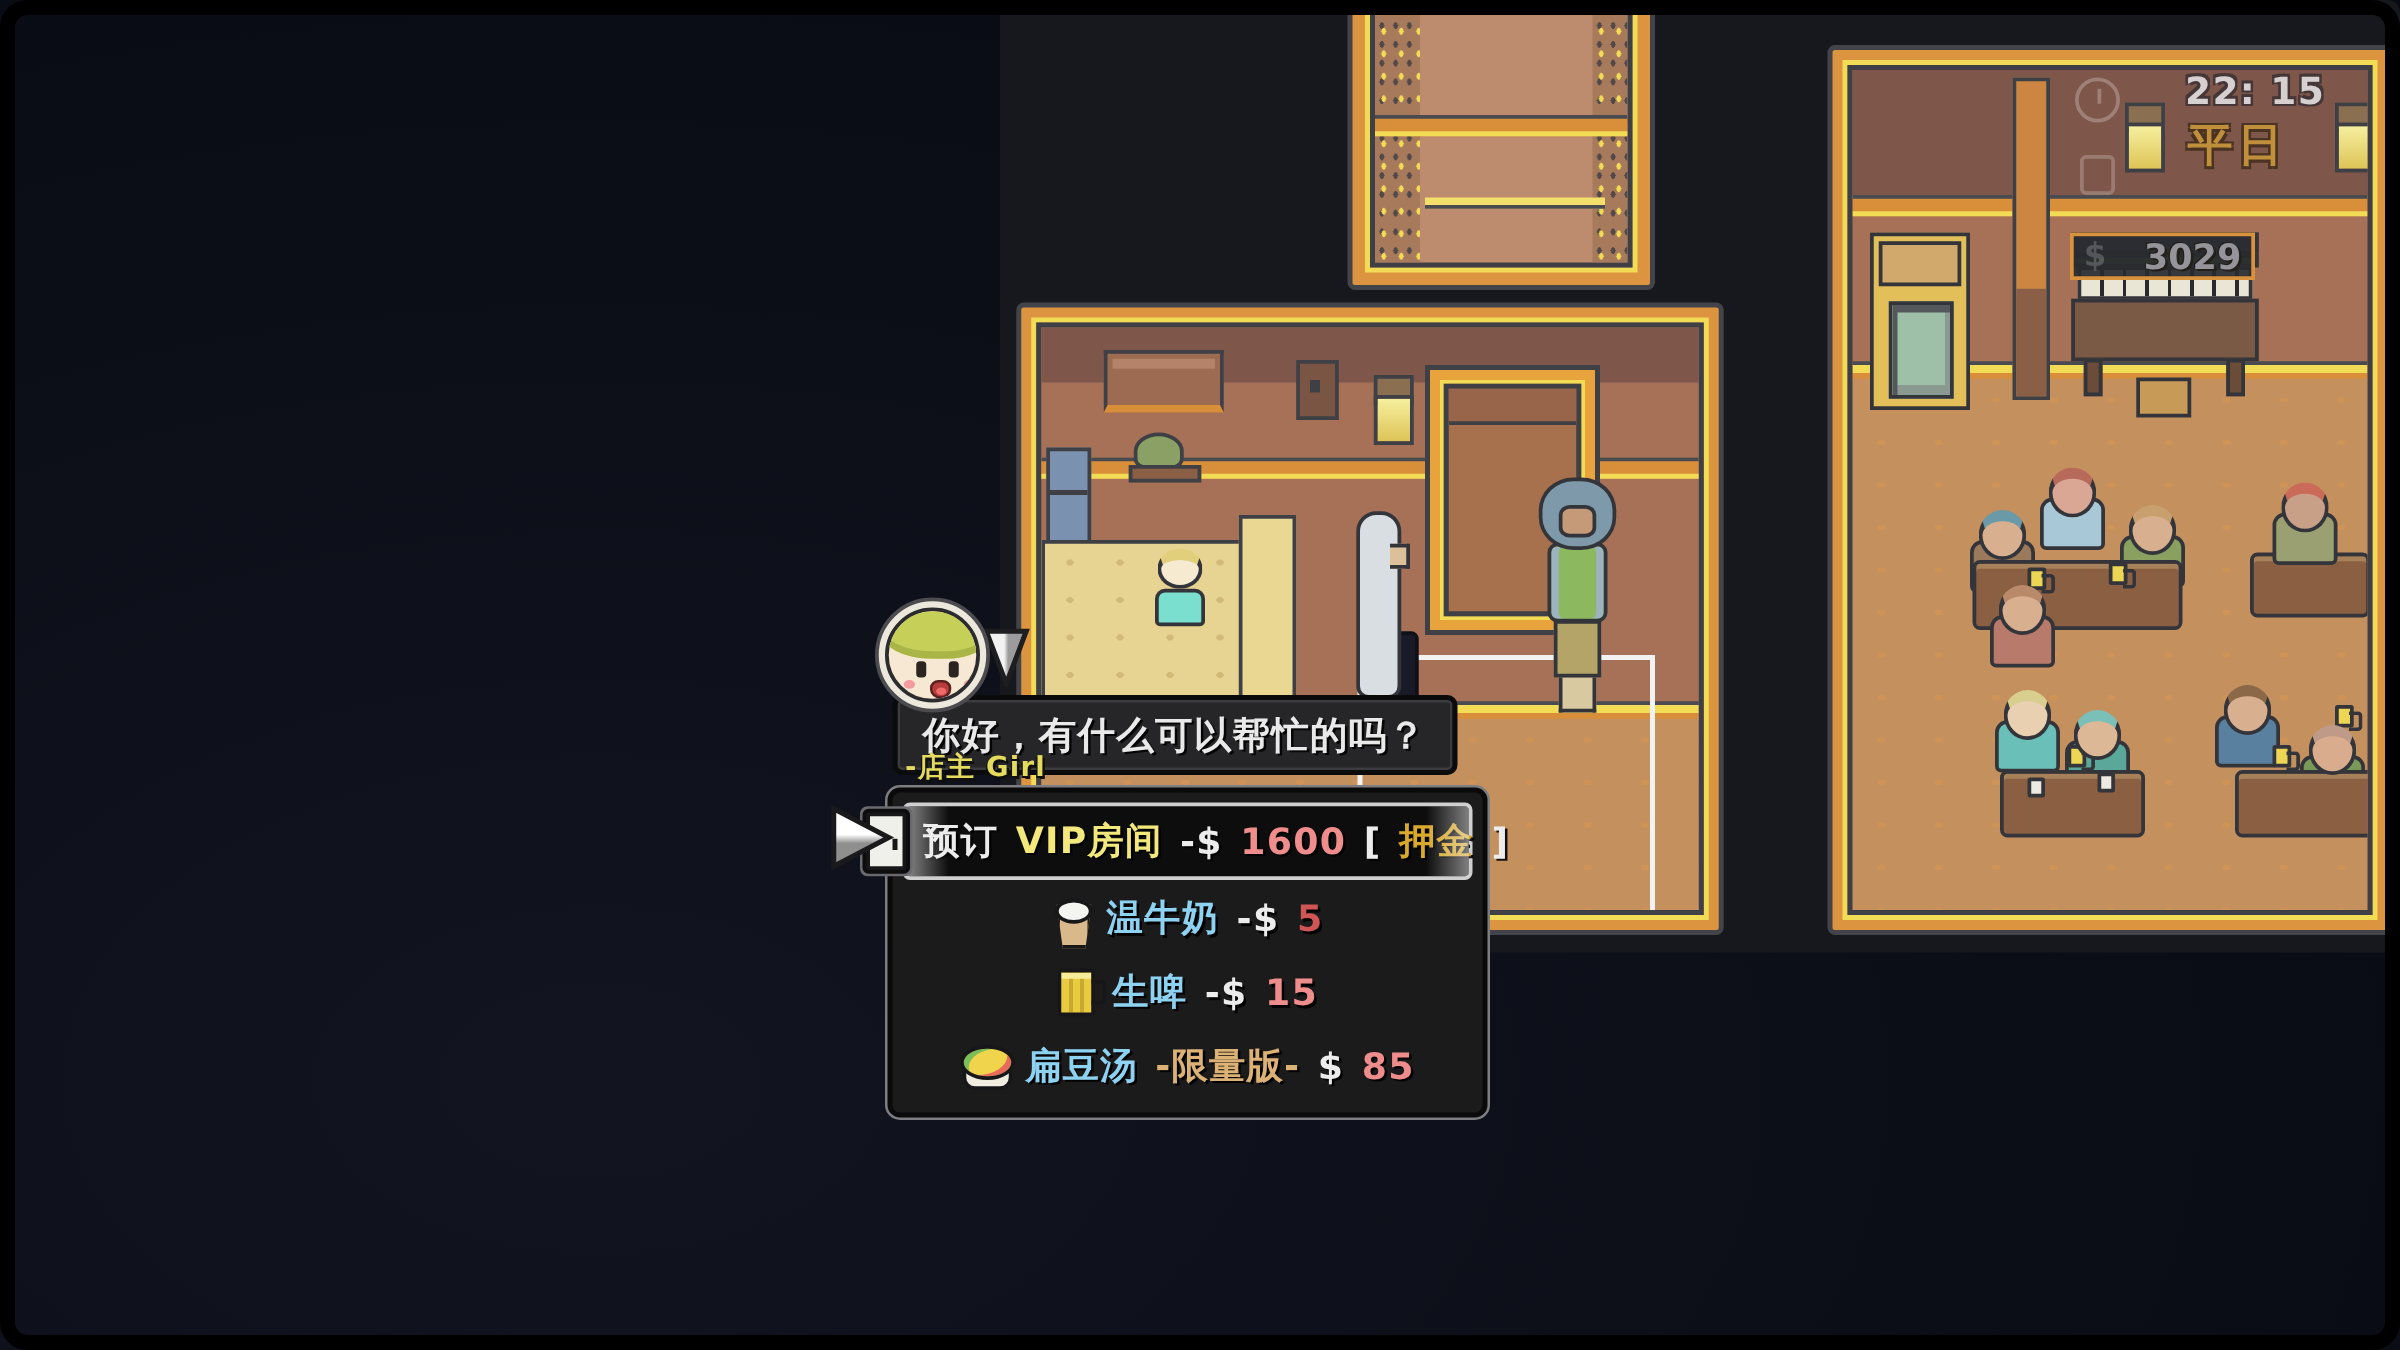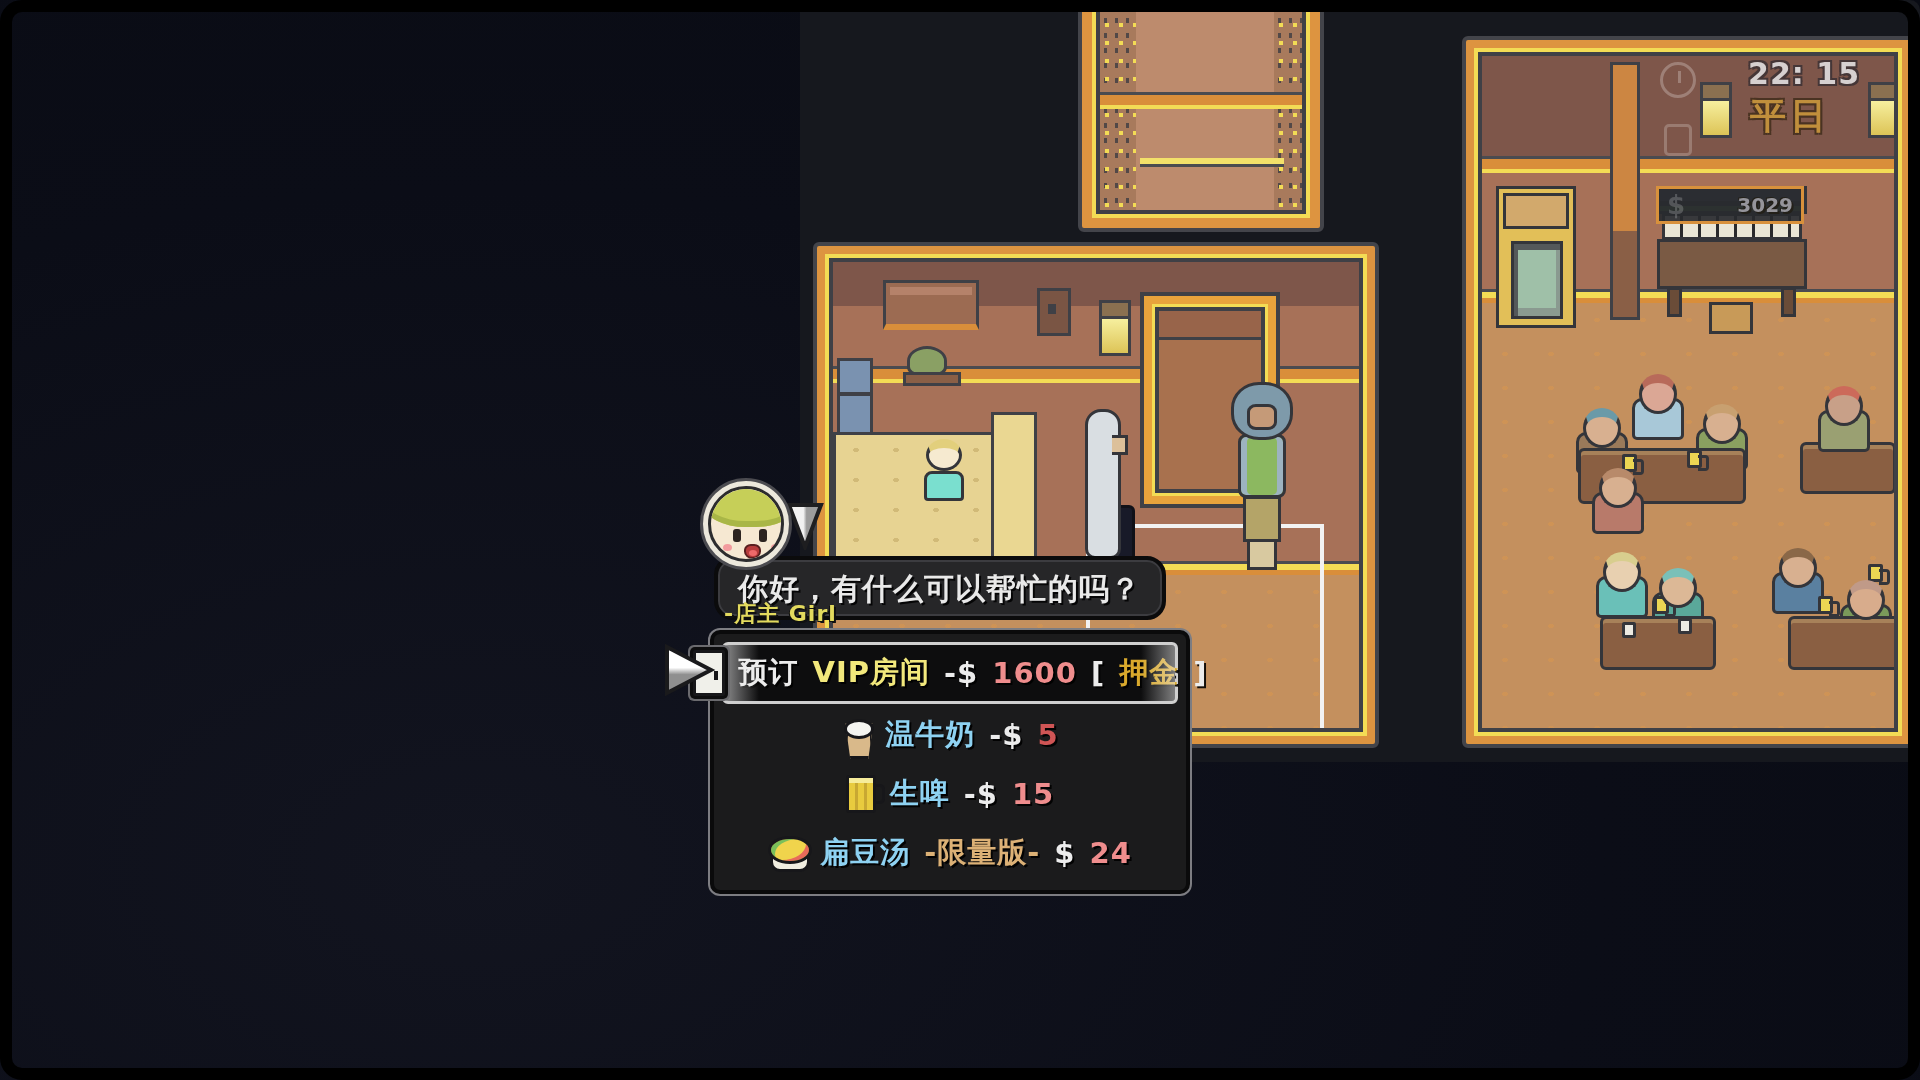--- a/index.html
+++ b/index.html
@@ -87,41 +87,41 @@
 
   
   .hud{position:absolute;inset:0;z-index:30;pointer-events:none;}
   .hud-time{position:absolute;left:1730px;top:56px;width:130px;text-align:right;font-size:30px;color:#d6d0d0;letter-spacing:1px;
     text-shadow:2px 2px 0 #453637,-2px 2px 0 #453637,2px -2px 0 #453637,-2px -2px 0 #453637;}
   .hud-day{position:absolute;left:1738px;top:92px;width:104px;text-align:center;font-size:36px;color:#c08f3c;letter-spacing:4px;
     text-shadow:2px 2px 0 #4a3322,-2px 2px 0 #4a3322,2px -2px 0 #4a3322,-2px -2px 0 #4a3322;}
   .hud-money{position:absolute;left:1656px;top:186px;width:148px;height:38px;background:rgba(40,42,47,.92);
     border:3px solid #d8913c;display:flex;align-items:center;padding:0 8px;}
   .hud-money .ghost-dollar{color:rgba(255,255,255,.20);font-size:26px;}
-  .hud-money .money-val{flex:1;text-align:right;font-size:20px;color:#95949a;
+  .hud-money .money-val{flex:1;text-align:right;font-size:28px;color:#95949a;
     text-shadow:2px 2px 0 #232019,-1px -1px 0 #232019;}
   .ghost-clock{position:absolute;left:1660px;top:62px;width:36px;height:36px;border:3px solid rgba(255,255,255,.25);border-radius:50%;}
   .ghost-clock::after{content:"";position:absolute;left:15px;top:6px;width:3px;height:12px;background:rgba(255,255,255,.25);}
   .ghost-key{position:absolute;left:1664px;top:124px;width:28px;height:32px;border:3px solid rgba(255,255,255,.22);border-radius:5px;}
 
   
   .avatar{position:absolute;left:700px;top:478px;width:92px;height:92px;border-radius:50%;
     background:#ece8dc;border:3px solid #4b4b50;z-index:41;}
   .avatar .face{position:absolute;inset:5px;border-radius:50%;background:#f6e8d2;border:3px solid #2c2c2e;overflow:hidden;}
   .avatar .hair{position:absolute;left:-6px;top:-8px;width:88px;height:46px;background:#c6cf58;border-radius:50% 50% 42% 46%;
     box-shadow:inset 0 -6px 0 #a9b647;}
   .avatar .eye{position:absolute;top:40px;width:8px;height:13px;background:#2c2420;border-radius:3px;}
   .avatar .eye.l{left:22px;} .avatar .eye.r{left:48px;}
   .avatar .mouth{position:absolute;left:33px;top:55px;width:17px;height:15px;background:#b83c3c;border:2px solid #5a1f1f;border-radius:40% 40% 50% 50%;}
   .avatar .mouth::after{content:"";position:absolute;left:3px;bottom:1px;width:8px;height:6px;background:#ef6a6a;border-radius:50%;}
   .avatar .blush{position:absolute;top:55px;width:9px;height:7px;background:rgba(242,130,140,.75);border-radius:50%;}
   .avatar .blush.l{left:12px;} .avatar .blush.r{left:60px;}
   .speech-pointer{position:absolute;left:786px;top:502px;z-index:40;}
   .bubble{position:absolute;left:714px;top:556px;width:452px;height:64px;background:#262628;border:4px solid #0b0b0c;
-    border-radius:19px;box-shadow:inset 0 0 0 2px #3c3c40;z-index:39;}
+    border-radius:8px;box-shadow:inset 0 0 0 2px #3c3c40;z-index:39;}
   .bubble-text{position:absolute;left:20px;top:0;right:10px;line-height:58px;font-size:30px;color:#e9e9e9;letter-spacing:1px;
     white-space:nowrap;text-shadow:2px 2px 0 rgba(0,0,0,.85);}
   .speaker{position:absolute;left:6px;bottom:-13px;font-size:22px;color:#e3da5e;letter-spacing:1px;
     text-shadow:2px 2px 0 #101010,-1px 1px 0 #101010;}
 
   
   .menu{position:absolute;left:710px;top:630px;width:480px;height:264px;background:#1b1b1c;border:4px solid #0a0a0b;
     border-radius:10px;box-shadow:0 0 0 2px #7d7d82;z-index:38;padding:8px;display:flex;flex-direction:column;}
   .menu-item{display:flex;align-items:center;justify-content:center;gap:14px;flex:1;position:relative;
     font-size:29px;letter-spacing:1px;cursor:pointer;}
@@ -326,18 +326,18 @@
       <span class="ico ico-beer"></span>
       <span class="seg sg-b">生啤</span>
         <span class="seg sg-w">-$</span>
         <span class="seg sg-s">15</span>
     </div>
     <div class="menu-item">
       <span class="ico ico-soup"></span>
       <span class="seg sg-b">扁豆汤</span>
         <span class="seg sg-t">-限量版-</span>
         <span class="seg sg-w">$</span>
-        <span class="seg sg-s">24</span>
+        <span class="seg sg-s">85</span>
     </div>
   </div>
 
   <div class="frame"></div>
 </div>
 
 </body></html>

